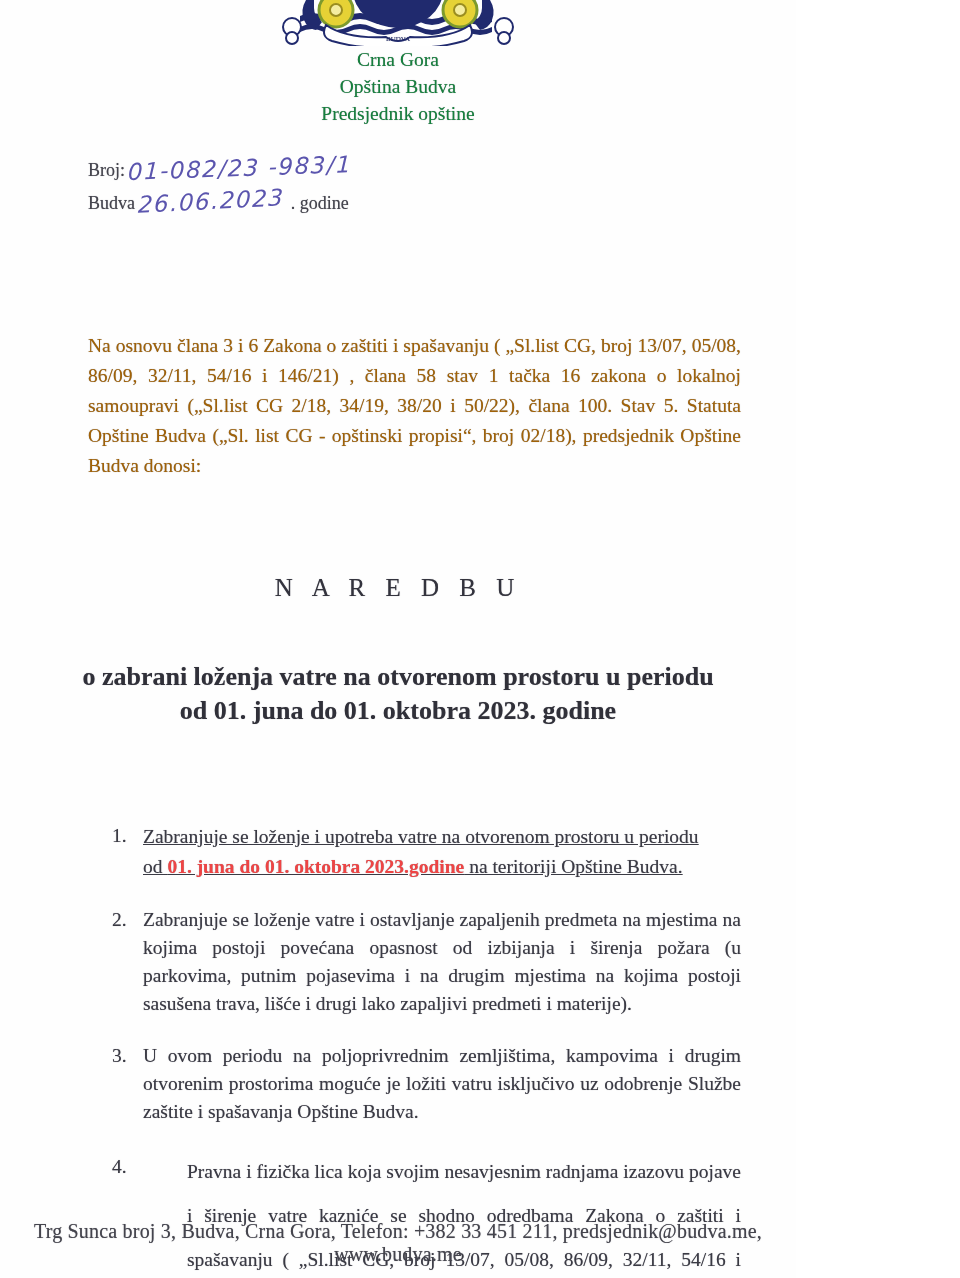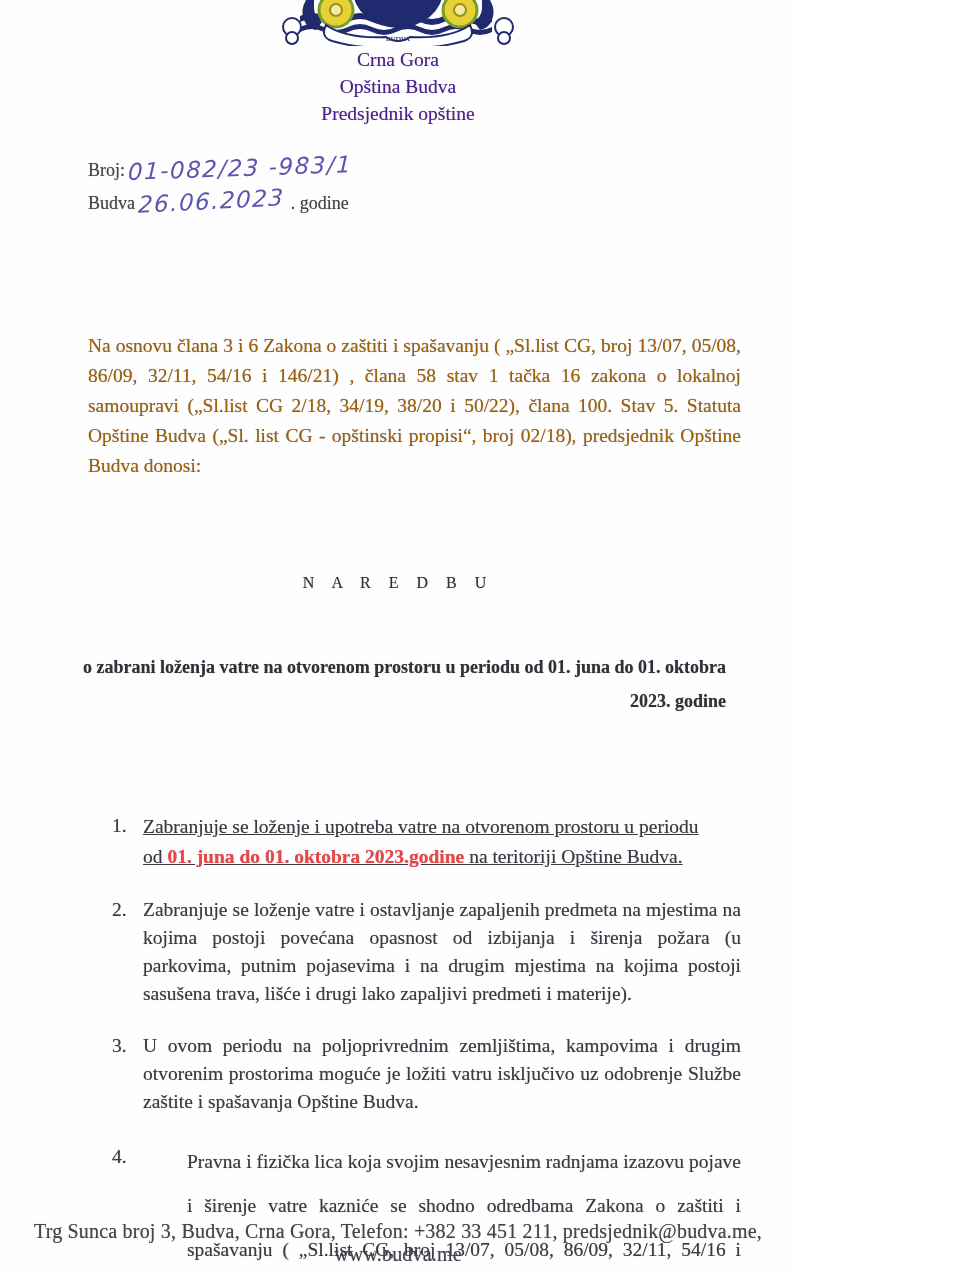--- a/index.html
+++ b/index.html
@@ -11,21 +11,21 @@
     color:#3a3a44;
     overflow:hidden;
     text-shadow:0 0 0.8px rgba(55,55,66,0.55);
   }
   
   .emblem-wrap{
     width:100%;
     display:flex;justify-content:center;
     height:46px;overflow:hidden;
   }
-  .header-lines{text-align:center;line-height:27px;font-size:19.5px;color:#4c1d95;}
+  .header-lines{text-align:center;line-height:27px;font-size:19.5px;color:#15803d;}
   .header-lines div{white-space:nowrap;}
   
   .meta{margin:26px 0 0 88px;font-size:18px;color:#45454e;line-height:31px;}
   .hand{
     font-family:"DejaVu Sans", sans-serif;
     font-style:italic;
     color:#5b55ae;
     font-size:23px;
     letter-spacing:1.5px;
     text-shadow:none;
@@ -36,26 +36,26 @@
   .hand-date{transform:rotate(-3deg) skewX(-6deg);margin-right:6px;}
   
   .intro{
     margin:112px 55px 0 88px;
     font-size:19.5px;line-height:30px;
     text-align:justify;color:#a16207;
   }
   
   .doc-title{
     margin-top:93px;text-align:center;
-    font-size:16px;letter-spacing:7px;color:#33333d;
+    font-size:25px;letter-spacing:7px;color:#33333d;
     font-weight:normal;
   }
   .doc-subtitle{
-    margin:58px 70px 0 70px;text-align:right;
-    font-size:18px;line-height:34px;font-weight:bold;color:#303039;
+    margin:58px 70px 0 70px;text-align:center;
+    font-size:26px;line-height:34px;font-weight:bold;color:#303039;
   }
   
   .items{margin:94px 55px 0 88px;}
   .item{display:flex;margin-bottom:24px;}
   .item .num{width:55px;padding-left:24px;box-sizing:border-box;flex:0 0 55px;font-size:19.5px;line-height:28px;}
   .item .itext{flex:1;font-size:19.5px;line-height:28px;text-align:justify;}
   .item-1 .itext{text-align:left;line-height:30px;text-decoration:underline;}
   .item-4 .itext{line-height:44px;margin-left:44px;}
   .item-4 .num{line-height:34px;}
   .itext b{color:#ef4444;}

